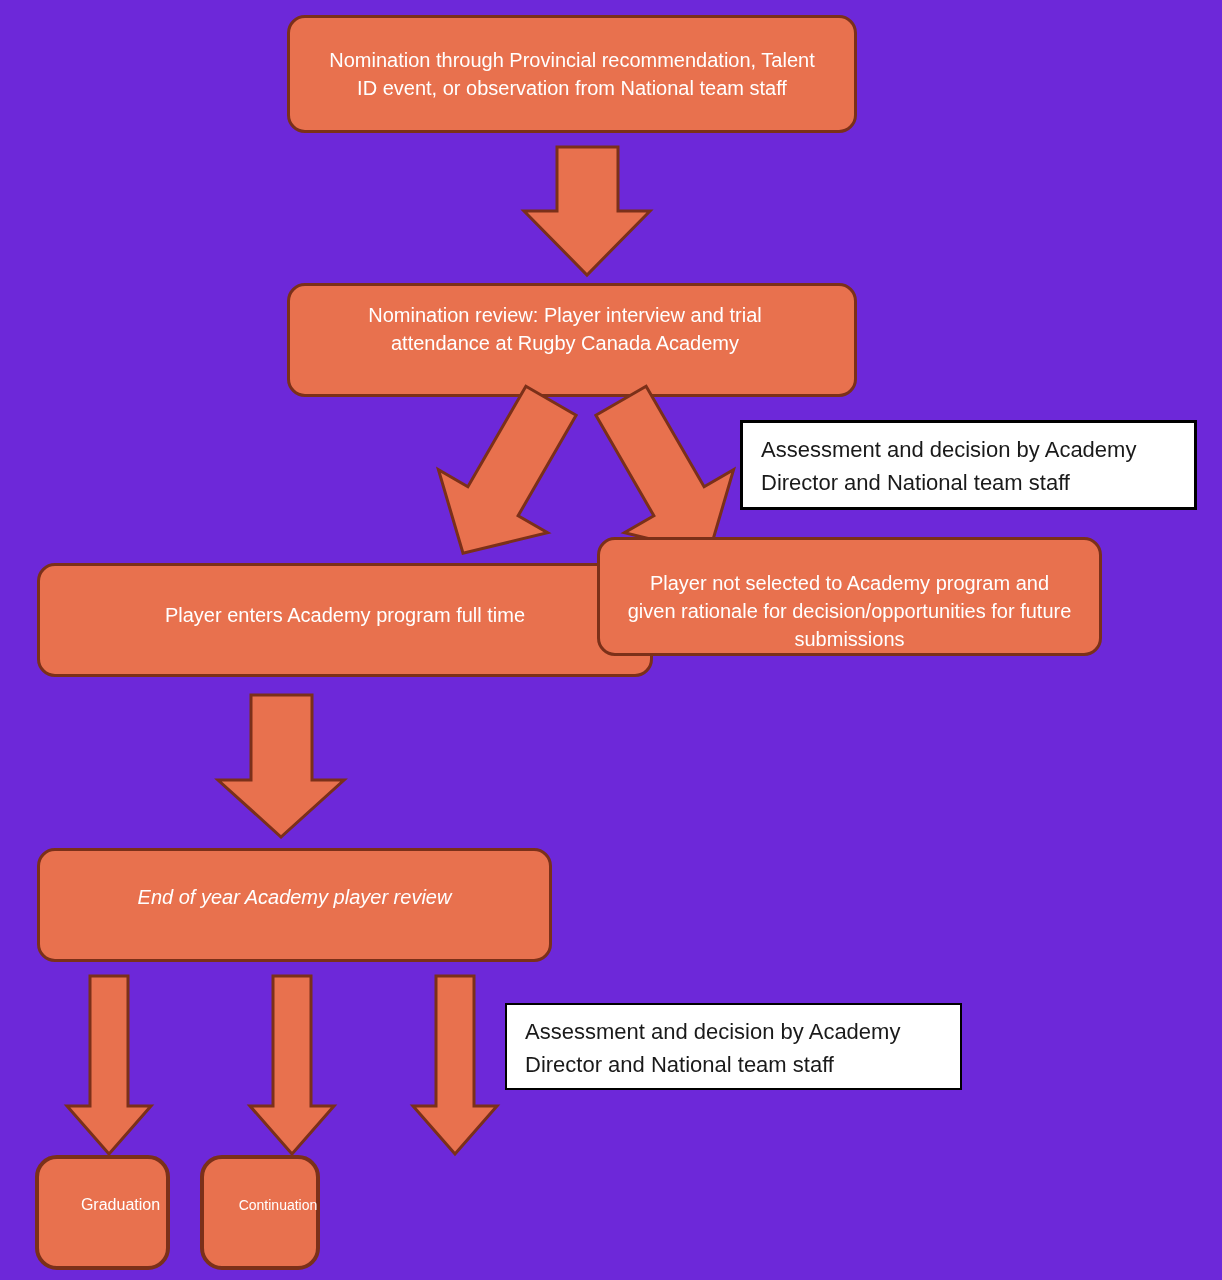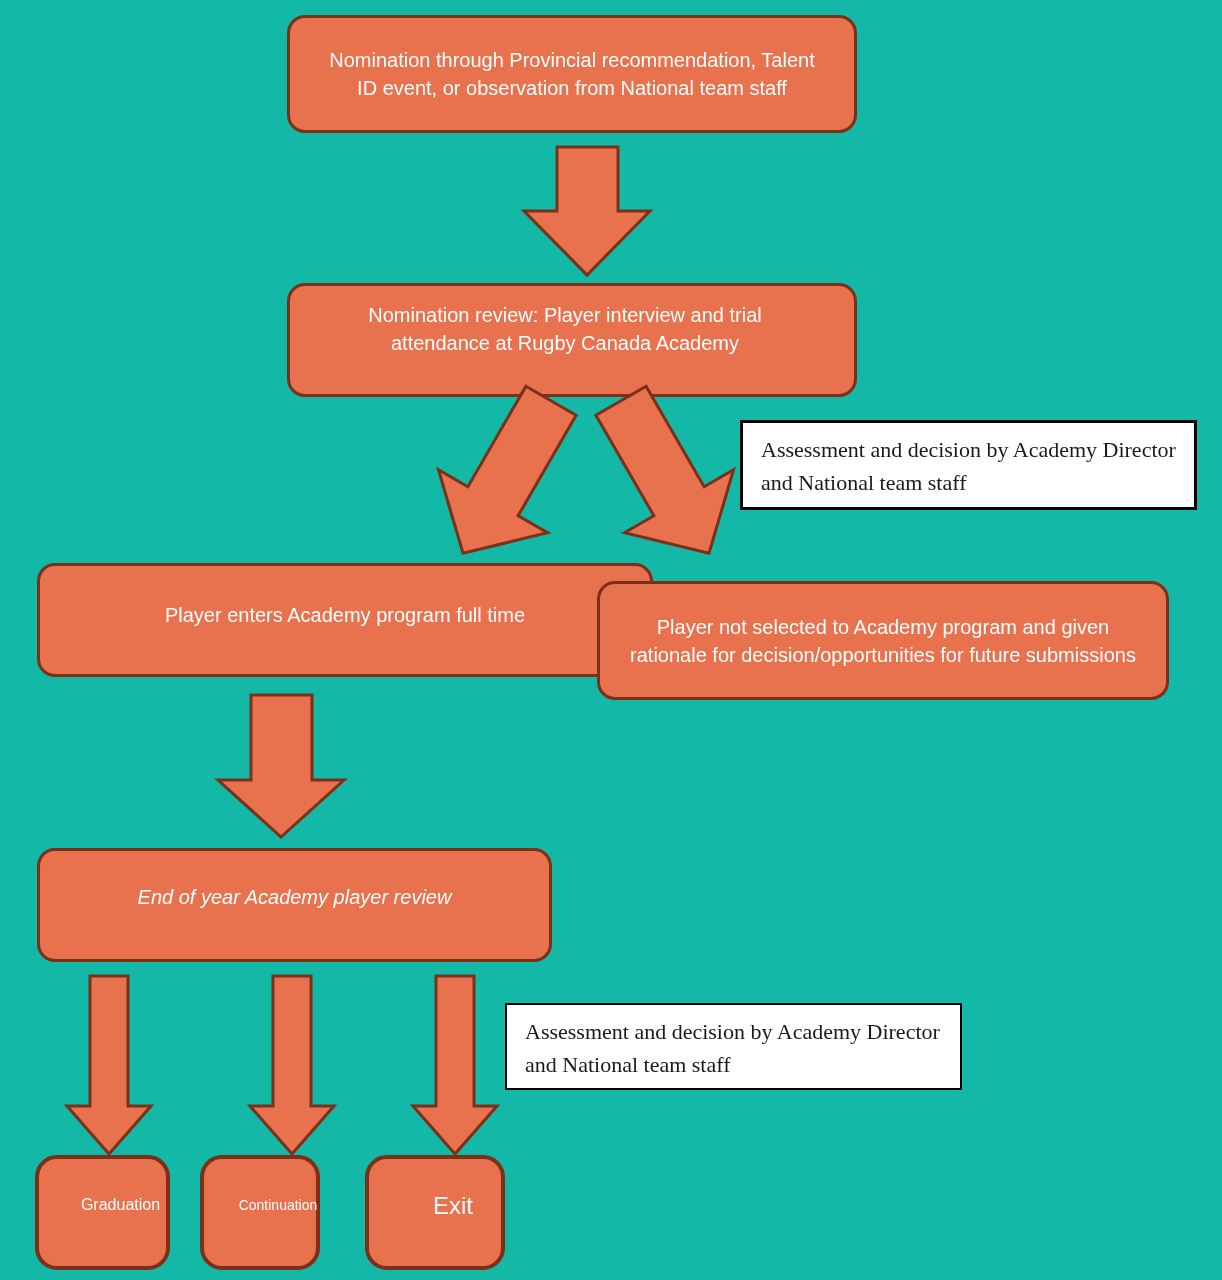--- a/index.html
+++ b/index.html
@@ -6,21 +6,21 @@
     --shape-fill:#E8714E;
     --shape-border:#7B3019;
     --small-box-border:#5E2312;
     --label-border:#000000;
     --label-bg:#FFFFFF;
     --text-on-shape:#FFFFFF;
     --text-on-label:#1A1A1A;
   }
   html,body{margin:0;padding:0;background:#fff;}
   #canvas{
-    position:relative;width:1222px;height:1280px;background:#14b8a6;
+    position:relative;width:1222px;height:1280px;background:#6d28d9;
     font-family:"Liberation Sans", sans-serif;overflow:hidden;
   }
   .obox{
     position:absolute;box-sizing:border-box;
     background:var(--shape-fill);
     border:3px solid var(--shape-border);
     border-radius:18px;
     color:var(--text-on-shape);
     display:flex;align-items:center;justify-content:center;
     text-align:center;font-size:20px;line-height:1.4;padding-left:36px;
@@ -29,21 +29,20 @@
     border-width:4px;border-radius:22px;
   }
   .labelbox{
     position:absolute;box-sizing:border-box;
     background:var(--label-bg);
     border:3px solid var(--label-border);
     color:var(--text-on-label);
     font-size:22px;line-height:1.48;
     padding:11px 14px 11px 18px;
     text-align:left;
-    font-family:Liberation Serif, serif;
   }
   .arrow-svg{position:absolute;overflow:visible;}
   .arrow-poly{fill:var(--shape-fill);stroke:var(--shape-border);stroke-width:3;}
 </style>
 </head>
 <body>
 
 <div id="canvas">
 
   <div class="obox" style="left:287px;top:15px;width:570px;height:118px;padding:0 34px;">
@@ -65,21 +64,21 @@
     <polygon class="arrow-poly" points="36,2 94,2 94,118 128,118 65,178 2,118 36,118"></polygon>
   </svg>
 
   <div class="labelbox" style="left:740px;top:420px;width:457px;height:90px;">
     <span>Assessment and decision by Academy Director and National team staff</span>
   </div>
 
   <div class="obox" style="left:37px;top:563px;width:616px;height:114px;padding:0 30px 10px 30px;">
     <span>Player enters Academy program full time</span>
   </div>
-  <div class="obox" style="left:597px;top:581px;width:572px;height:119px;padding:0 24px;">
+  <div class="obox" style="left:597px;top:537px;width:505px;height:119px;padding:0 24px;align-items:flex-end;">
     <span>Player not selected to Academy program and given rationale for decision/opportunities for future submissions</span>
   </div>
 
   <svg class="arrow-svg" style="left:216px;top:693px;" width="130" height="146" viewBox="0 0 130 146">
     <polygon class="arrow-poly" points="35,2 96,2 96,87 128,87 65,144 2,87 35,87"></polygon>
   </svg>
 
   <div class="obox" style="left:37px;top:848px;width:515px;height:114px;padding:0 30px 16px 30px;font-style:italic;">
     <span>End of year Academy player review</span>
   </div>
@@ -97,17 +96,14 @@
   <div class="labelbox" style="left:505px;top:1003px;width:457px;height:87px;border-width:2px;">
     <span>Assessment and decision by Academy Director and National team staff</span>
   </div>
 
   <div class="obox obox-small" style="left:35px;top:1155px;width:135px;height:115px;padding-bottom:14px;font-size:16px;">
     <span>Graduation</span>
   </div>
   <div class="obox obox-small" style="left:200px;top:1155px;width:120px;height:115px;padding-bottom:14px;font-size:14px;">
     <span>Continuation</span>
   </div>
-  <div class="obox obox-small" style="left:365px;top:1155px;width:140px;height:115px;padding-bottom:14px;font-size:24px;">
-    <span>Exit</span>
-  </div>
 
 </div>
 
 </body></html>

